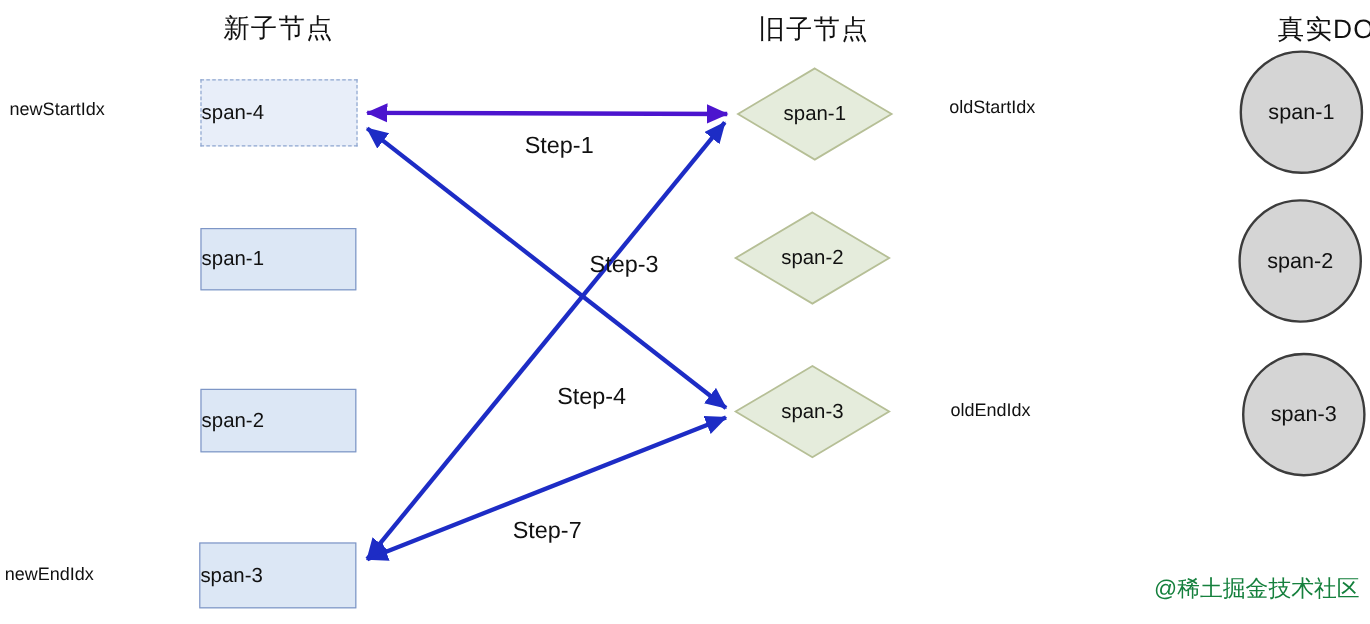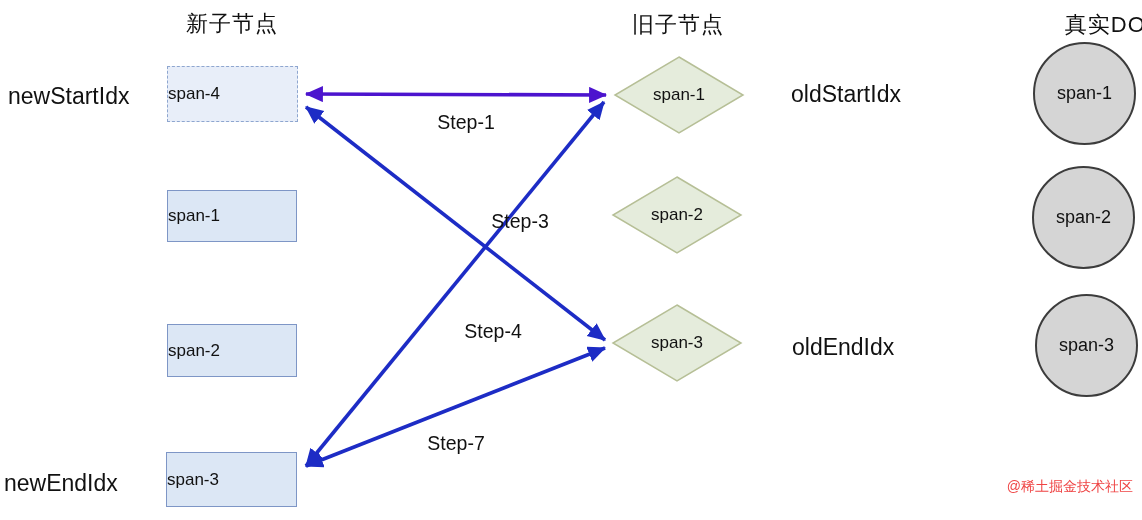--- a/index.html
+++ b/index.html
@@ -14,21 +14,21 @@
   .col-header{
     position:absolute;
     transform:translate(-50%,-50%);
     font-size:22px;
     font-weight:500;
     white-space:nowrap;
     letter-spacing:1px;
   }
   .ptr-label{
     position:absolute;
-    font-size:23px;
+    font-size:15px;
     white-space:nowrap;
   }
   .step-label{
     position:absolute;
     transform:translate(-50%,-50%);
     font-size:19.5px;
     white-space:nowrap;
     z-index:5;
   }
   .vbox{
@@ -64,22 +64,22 @@
     z-index:2;
   }
   .arrows{
     position:absolute;left:0;top:0;
     z-index:4;
     pointer-events:none;
   }
   .watermark{
     position:absolute;
     right:9px;top:478px;
-    font-size:14px;
-    color:#ef4444;
+    font-size:19px;
+    color:#15803d;
     white-space:nowrap;
   }
 </style>
 </head>
 <body>
 
 <div class="canvas">
 
   <div class="col-header" style="left:232px;top:24px">新子节点</div>
   <div class="col-header" style="left:678px;top:25px">旧子节点</div>

